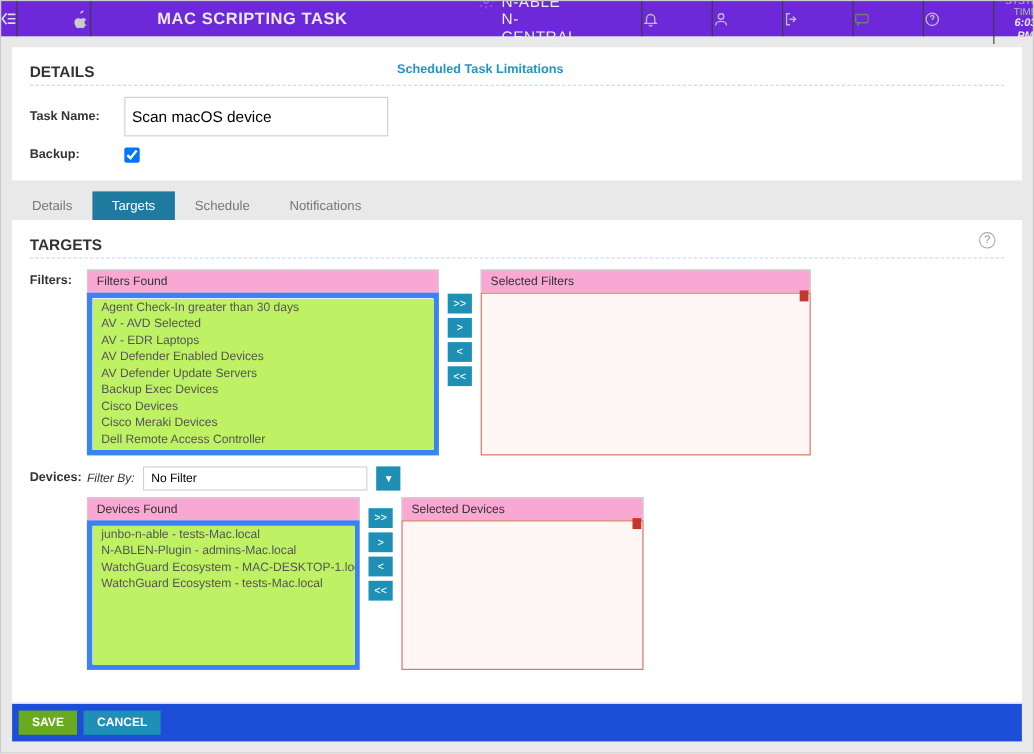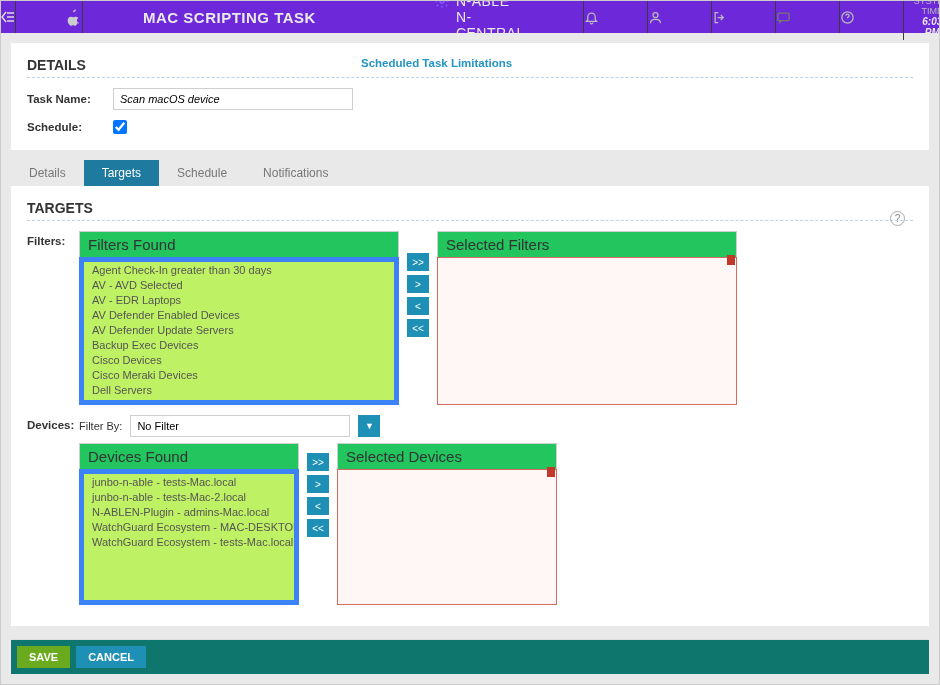--- a/index.html
+++ b/index.html
@@ -82,21 +82,21 @@
     color:#2494c5;
     font-size:11.5px;
     font-weight:600;
     position:absolute;
     left: 360px;
     top: 56px;
   }
   .formrow { display:flex; align-items:center; margin-bottom:10px; font-size:11.5px;gap:16px; }
   .formrow label { width:70px; font-weight:600; }
   .formrow input[type=text] {
-    width: 240px; height:22px; border:1px solid #cfcfcf; padding:0 6px; font-size:11px;font-style:italic;
+    width: 240px; height:36px; border:1px solid #cfcfcf; padding:0 6px; font-size:14px;
   }
   .formrow input[type=checkbox] { width:14px;height:14px; }
 
   
   .tabstrip {
     margin: 0 10px;
     display:flex;
     gap:0;
   }
   .tab {
@@ -114,77 +114,77 @@
     margin: 0 10px 10px 10px;
     padding: 14px 16px 10px 16px;
     min-height: 440px;
   }
   .sec2row { display:flex; align-items:flex-start; margin-bottom:10px; }
   .sidelabel { width:52px; font-weight:600; font-size:11.5px; padding-top:4px; }
 
   .pickerpair { display:flex; gap:8px; align-items:flex-start; }
   .listbox-wrap { }
   .listbox-header {
-    background:#22c55e;
+    background:#f9a8d4;
     border:1px solid #cfcfcf;
     border-bottom:none;
     padding:4px 8px;
-    font-size:15px;
+    font-size:11px;
   }
   .listbox {
     border:5px solid #3b82f6;
     background:#bef264;
     overflow-y:scroll;
     font-size:11px;
     color:#555;
   }
   .listbox .item { padding:1.5px 8px; cursor:default; white-space:nowrap; }
 
   .filters-found .listbox { width:320px; height:148px; }
   .selected-filters .listbox { width:300px; height:148px; background:#fff7f6; border:1px solid #d56b5f; }
   .selected-filters .redflag { position:absolute; width:8px;height:10px;background:#c0392b; margin-left:290px; margin-top:-2px; }
 
-  .devices-found .listbox { width:220px; height:136px; }
+  .devices-found .listbox { width:248px; height:136px; }
   .selected-devices .listbox { width:220px; height:136px; background:#fff7f6; border:1px solid #d56b5f; }
   .selected-devices .redflag { position:absolute; width:8px;height:10px;background:#c0392b; margin-left:210px; margin-top:-2px; }
 
   .movebtns { display:flex; flex-direction:column; gap:4px; padding-top:22px; }
   .movebtns.dev { padding-top:10px; }
   .mbtn {
     width:22px;height:18px;
     background:#1e8fb5;
     color:#fff;
     font-size:10px;
     display:flex;align-items:center;justify-content:center;
     cursor:pointer;
     border:none;
   }
 
   .filterby { display:flex; align-items:center; gap:8px; margin-bottom:6px; }
-  .filterby .lbl { font-size:11px; }
-  .filterby input[type=text] { width:220px;height:22px;border:1px solid #cfcfcf;padding:0 6px;font-size:11px; }
+  .filterby .lbl { font-style:italic; font-size:11px; }
+  .filterby input[type=text] { width:204px;height:22px;border:1px solid #cfcfcf;padding:0 6px;font-size:11px; }
   .filterby .ddbtn { width:22px;height:22px;background:#1e8fb5;color:#fff;border:none;display:flex;align-items:center;justify-content:center;font-size:9px; }
 
   .helpcircle {
     position:absolute;
     right: 34px;
     top: 210px;
     width:15px;height:15px;
     border:1px solid #aaa;
     border-radius:50%;
     font-size:10px;
     color:#888;
     display:flex;align-items:center;justify-content:center;
   }
 
   
   .footer {
     position:absolute;
     left:10px; right:10px; bottom:10px;
-    background:#0f766e;
+    background:#1d4ed8;
     padding:6px;
     display:flex; gap:6px;
     border-top:1px solid #e0e0e0;
   }
   .btn-save { background:#6aaa1f;color:#fff;border:none;padding:5px 12px;font-size:11px;font-weight:600;cursor:pointer; }
   .btn-cancel { background:#1e8fb5;color:#fff;border:none;padding:5px 12px;font-size:11px;font-weight:600;cursor:pointer; }
 
   svg { display:block; }
 </style>
 </head>
@@ -248,21 +248,21 @@
 </div>
 
 <div class="panel">
   <div class="section-title">DETAILS</div>
   <a class="limitlink">Scheduled Task Limitations</a>
   <div class="formrow">
     <label>Task Name:</label>
     <input type="text" value="Scan macOS device" style="">
   </div>
   <div class="formrow">
-    <label>Schedule:</label>
+    <label>Backup:</label>
     <input type="checkbox" checked="" style="">
   </div>
 </div>
 
 <div class="tabstrip">
   <div class="tab">Details</div>
   <div class="tab active">Targets</div>
   <div class="tab">Schedule</div>
   <div class="tab">Notifications</div>
 </div>
@@ -278,20 +278,21 @@
         <div class="listbox-header">Filters Found</div>
         <div class="listbox" id="filters-found-list">
             <div class="item">Agent Check-In greater than 30 days</div>
             <div class="item">AV - AVD Selected</div>
             <div class="item">AV - EDR Laptops</div>
             <div class="item">AV Defender Enabled Devices</div>
             <div class="item">AV Defender Update Servers</div>
             <div class="item">Backup Exec Devices</div>
             <div class="item">Cisco Devices</div>
             <div class="item">Cisco Meraki Devices</div>
+            <div class="item">Dell Remote Access Controller</div>
             <div class="item">Dell Servers</div>
           </div>
       </div>
       <div class="movebtns">
         <button class="mbtn">&gt;&gt;</button>
         <button class="mbtn">&gt;</button>
         <button class="mbtn">&lt;</button>
         <button class="mbtn">&lt;&lt;</button>
       </div>
       <div class="listbox-wrap selected-filters">
@@ -308,21 +309,20 @@
       <div class="filterby">
         <span class="lbl">Filter By:</span>
         <input type="text" value="No Filter" style="">
         <button class="ddbtn">▼</button>
       </div>
       <div class="pickerpair">
         <div class="listbox-wrap devices-found">
           <div class="listbox-header">Devices Found</div>
           <div class="listbox" id="devices-found-list">
               <div class="item">junbo-n-able - tests-Mac.local</div>
-              <div class="item">junbo-n-able - tests-Mac-2.local</div>
               <div class="item">N-ABLEN-Plugin - admins-Mac.local</div>
               <div class="item">WatchGuard Ecosystem - MAC-DESKTOP-1.local</div>
               <div class="item">WatchGuard Ecosystem - tests-Mac.local</div>
             </div>
         </div>
         <div class="movebtns dev">
           <button class="mbtn">&gt;&gt;</button>
           <button class="mbtn">&gt;</button>
           <button class="mbtn">&lt;</button>
           <button class="mbtn">&lt;&lt;</button>

